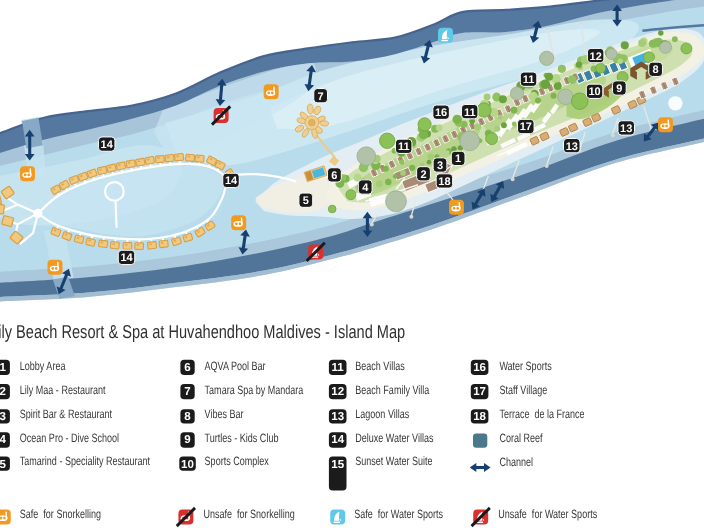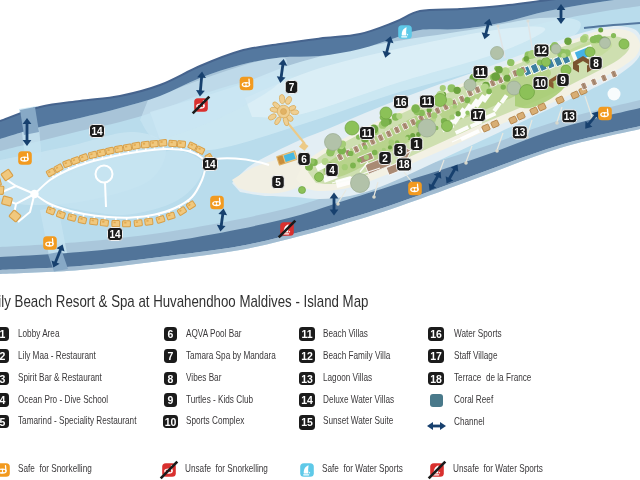--- a/index.html
+++ b/index.html
@@ -925,21 +925,21 @@
 
 <div style="position:absolute;left:299.25px;top:349.2px;width:15.5px;height:13.5px;border-radius:3.4px;background:#1b1b1b;color:#fff;font-size:10.5px;font-weight:bold;text-align:center;line-height:14px;">12</div>
 <div class="lt" style="left:322.5px;top:349.6px;">Beach Family Villa</div>
 
 <div style="position:absolute;left:299.25px;top:371.7px;width:15.5px;height:13.5px;border-radius:3.4px;background:#1b1b1b;color:#fff;font-size:10.5px;font-weight:bold;text-align:center;line-height:14px;">13</div>
 <div class="lt" style="left:322.5px;top:372.1px;">Lagoon Villas</div>
 
 <div style="position:absolute;left:299.25px;top:393.2px;width:15.5px;height:13.5px;border-radius:3.4px;background:#1b1b1b;color:#fff;font-size:10.5px;font-weight:bold;text-align:center;line-height:14px;">14</div>
 <div class="lt" style="left:322.5px;top:393.6px;">Deluxe Water Villas</div>
 
-<div style="position:absolute;left:299.25px;top:414.7px;width:15.5px;height:15px;border-radius:3.4px;background:#1b1b1b;color:#fff;font-size:10.5px;font-weight:bold;text-align:center;line-height:14px;">15</div>
+<div style="position:absolute;left:299.25px;top:414.7px;width:15.5px;height:31px;border-radius:3.4px;background:#1b1b1b;color:#fff;font-size:10.5px;font-weight:bold;text-align:center;line-height:14px;">15</div>
 <div class="lt" style="left:322.5px;top:415.1px;">Sunset Water Suite</div>
 
 <div style="position:absolute;left:428.25px;top:327.2px;width:15.5px;height:13.5px;border-radius:3.4px;background:#1b1b1b;color:#fff;font-size:10.5px;font-weight:bold;text-align:center;line-height:14px;">16</div>
 <div class="lt" style="left:453.5px;top:327.6px;">Water Sports</div>
 
 <div style="position:absolute;left:428.25px;top:349.2px;width:15.5px;height:13.5px;border-radius:3.4px;background:#1b1b1b;color:#fff;font-size:10.5px;font-weight:bold;text-align:center;line-height:14px;">17</div>
 <div class="lt" style="left:453.5px;top:349.6px;">Staff Village</div>
 
 <div style="position:absolute;left:428.25px;top:371.7px;width:15.5px;height:13.5px;border-radius:3.4px;background:#1b1b1b;color:#fff;font-size:10.5px;font-weight:bold;text-align:center;line-height:14px;">18</div>
 <div class="lt" style="left:453.5px;top:372.1px;">Terrace  de la France</div>

